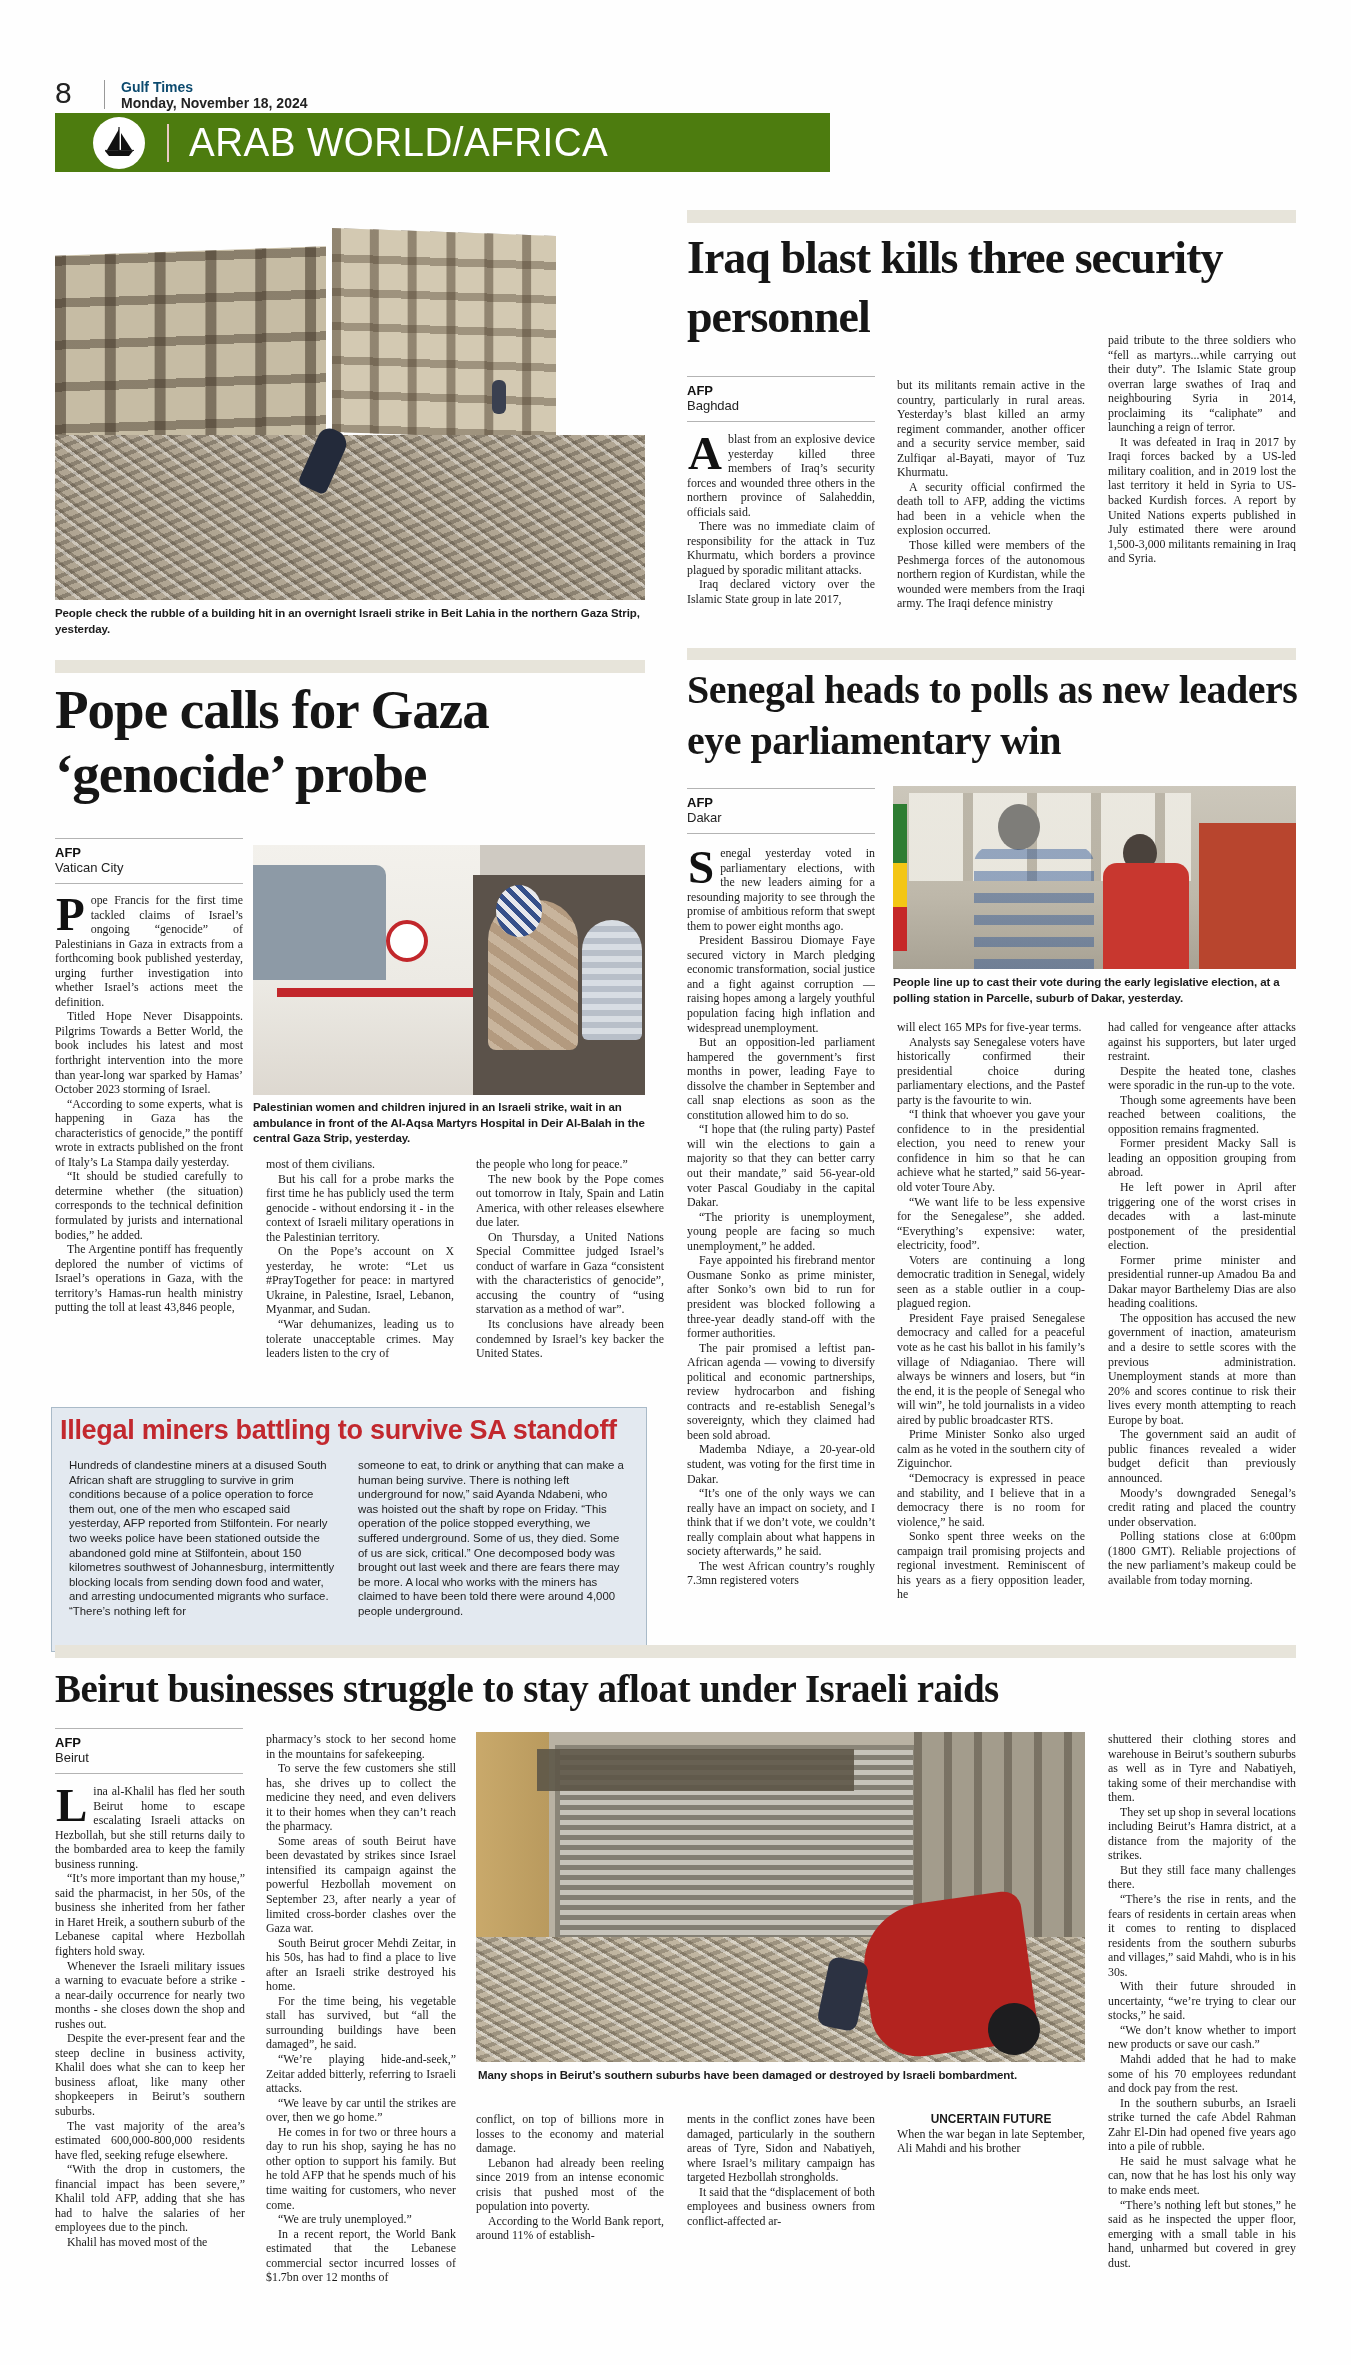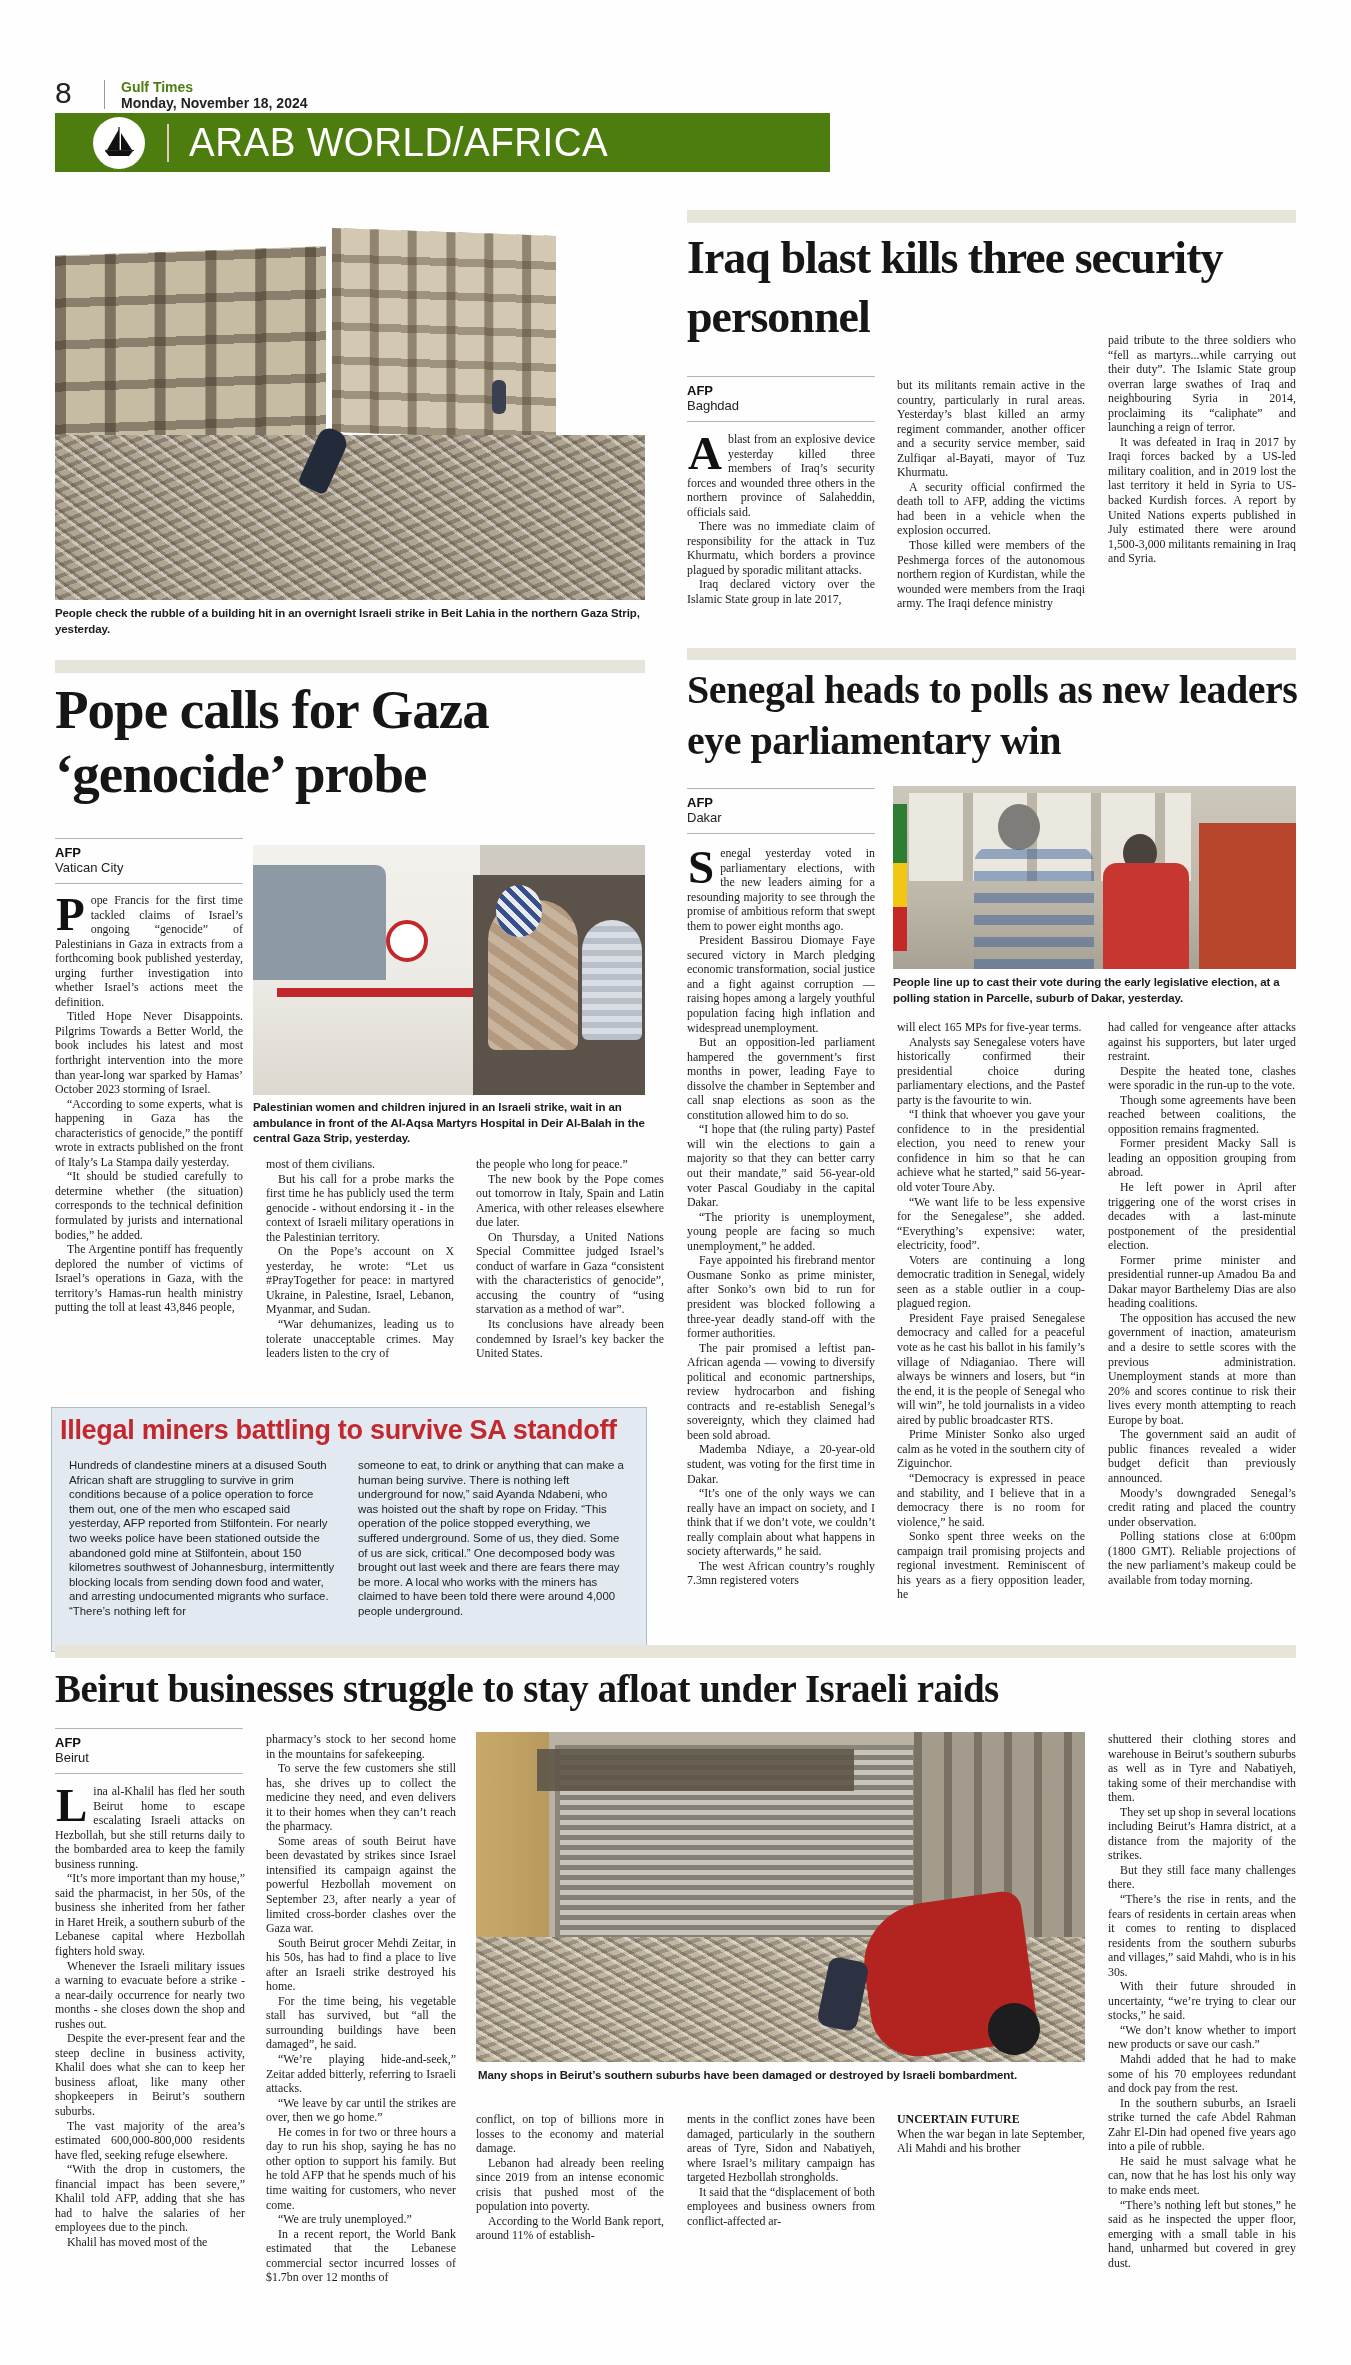--- a/index.html
+++ b/index.html
@@ -2,21 +2,21 @@
 <html><head>
 <meta charset="utf-8">
 <style>
   html,body{margin:0;padding:0;background:#888;}
   .page{position:relative;width:1351px;height:2365px;background:#fefefe;margin:0 auto;
         font-family:"Liberation Sans",sans-serif;overflow:hidden;}
   .abs{position:absolute;}
 
   
   .pagenum{font-family:"Liberation Sans",sans-serif;font-size:30px;color:#222;}
-  .mast-title{font-size:14px;font-weight:bold;color:#4d7c0f;}
+  .mast-title{font-size:14px;font-weight:bold;color:#0c4a6e;}
   .mast-date{font-size:14px;color:#222;}
   .vrule{width:1px;background:#999;}
 
   
   .banner{background:#4d7c0f;display:flex;align-items:center;}
   .banner .logo-wrap{width:52px;height:52px;background:#fff;border-radius:50%;
         margin-left:38px;display:flex;align-items:center;justify-content:center;}
   .banner .sep{width:2px;height:38px;background:#e9c9c4;margin-left:22px;}
   .banner .sect{color:#fff;font-size:41px;letter-spacing:0.5px;margin-left:20px;
         transform:scaleX(.94);transform-origin:left;white-space:nowrap;font-weight:400;}
@@ -44,22 +44,22 @@
         font-family:"Liberation Sans",sans-serif;letter-spacing:-0.1px;}
 
   .photo{overflow:hidden;position:absolute;}
 
   
   .minersbox{background:#e3e9f0;border:1px solid #a9bac8;}
   .box-title{color:#c2282e;font-weight:bold;font-size:27px;letter-spacing:-0.3px;
         font-family:"Liberation Sans",sans-serif;}
   .box-col{font-size:11.4px;line-height:14.6px;color:#222;text-align:left;overflow:hidden;}
 
-  .subhead{font-weight:bold;text-indent:0 !important;
-        font-family:Liberation Serif, serif;}
+  .subhead{font-weight:bold;text-align:center;text-indent:0 !important;
+        font-family:Liberation Sans, sans-serif;}
 
   
   .ph-child{position:absolute;}
 </style>
 </head>
 <body>
 
 <div class="page">
 
   <div class="abs pagenum" style="left:55px;top:76px;">8</div>

